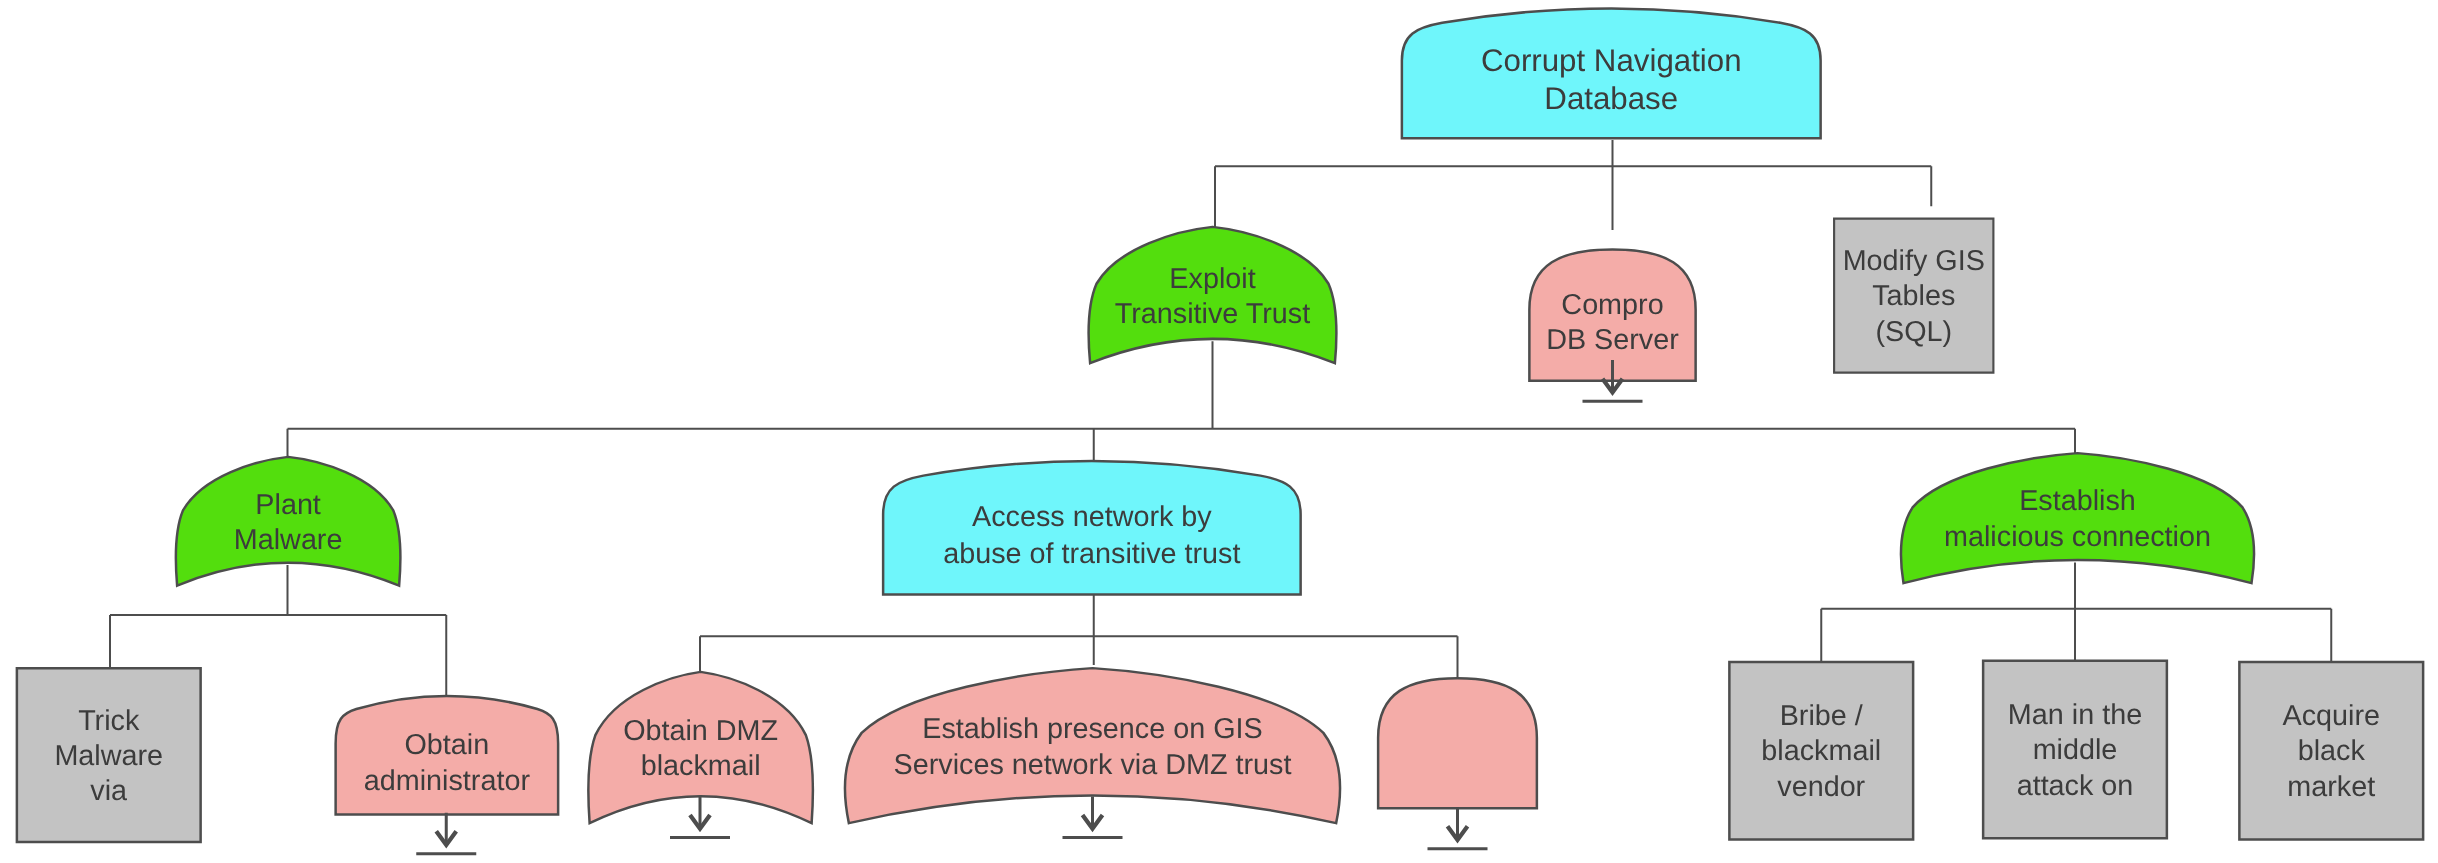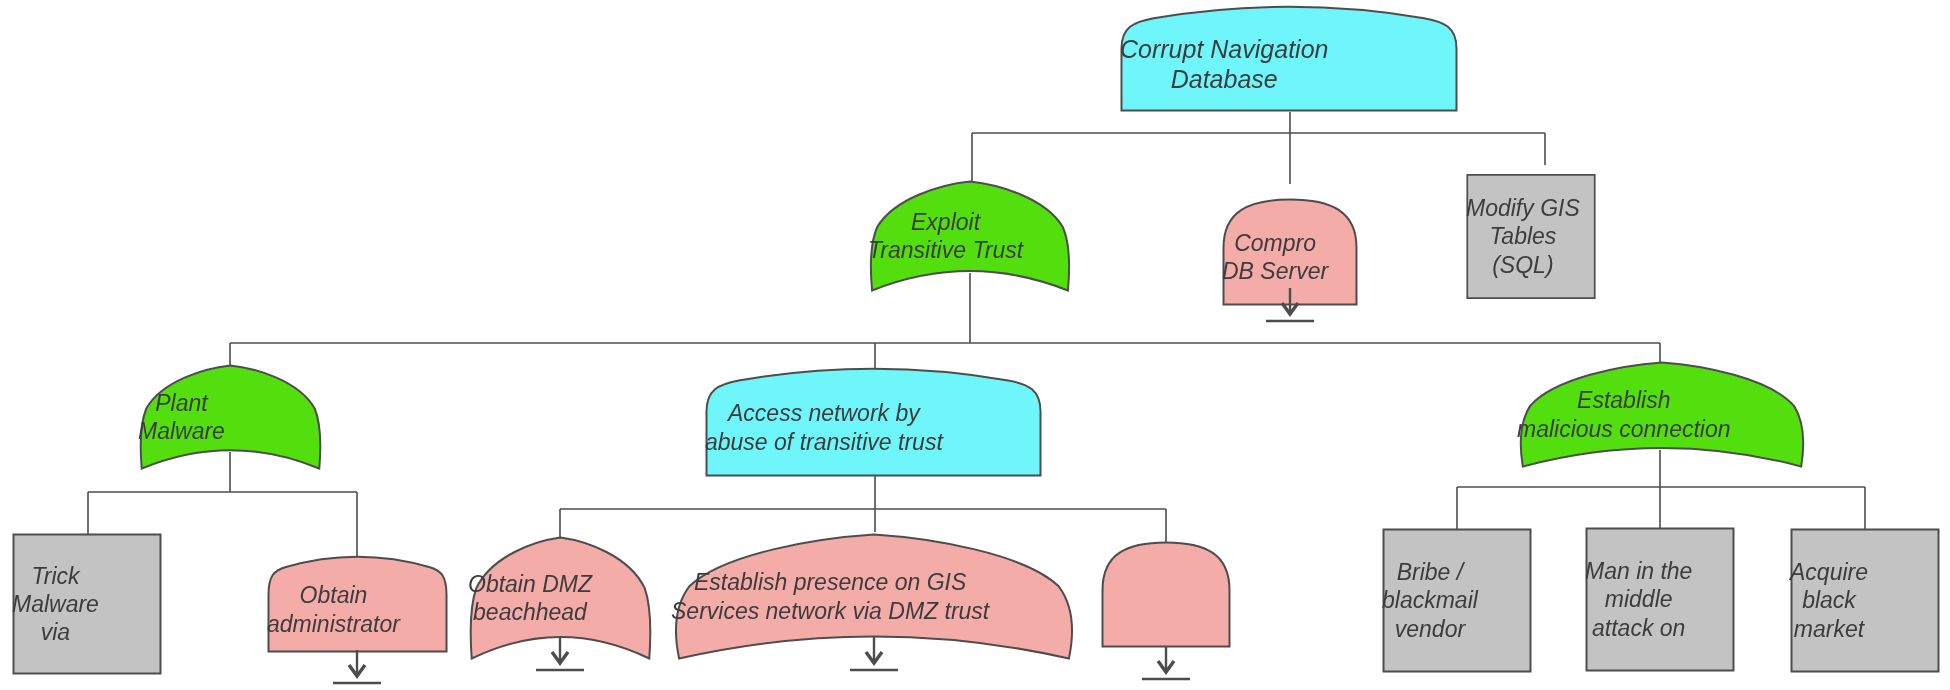--- a/index.html
+++ b/index.html
@@ -12,23 +12,22 @@
     position:relative;
     width:1950px;height:690px;
     background:var(--bg);
     font-family:"Liberation Sans", sans-serif;
     overflow:hidden;
   }
   svg.wires{position:absolute;left:0;top:0;}
   svg.wires path{stroke:var(--stroke);stroke-width:1.6;fill:none;}
   .node{
     position:absolute;
-    display:flex;align-items:center;
+    display:flex;align-items:center;justify-content:center;
     text-align:center;
-    font-style:italic;
   }
   .node svg.shape{position:absolute;left:0;top:0;width:100%;height:100%;overflow:visible;}
   .node .lbl{
     position:relative;z-index:1;
     white-space:pre-line;
     font-size:23px;line-height:1.22;
     color:var(--text);
   }
   .t-lg .lbl{font-size:25px;}
   .shape-arch .lbl, .shape-dome .lbl{margin-top:10px;}
@@ -122,21 +121,21 @@
       </svg>
     <span class="lbl">Obtain
 administrator</span>
   </div>
 
   <div class="node shape-or" style="left:468px;top:536px;width:185px;height:124px">
       <svg class="shape" viewBox="0 0 185 124">
         <path d="M 92.5 1.5 C 66.6 5 24.1 19.8 8.3 52.1 C 2.2 69.4 1.5 91.8 3.7 122.5 Q 92.5 79.4 181.3 122.5 C 183.5 91.8 182.8 69.4 176.7 52.1 C 161 19.8 118.4 5 92.5 1.5 Z" fill="#F4ACA8" stroke="#4D4D4D" stroke-width="2"></path>
       </svg>
     <span class="lbl">Obtain DMZ
-beachhead</span>
+blackmail</span>
   </div>
 
   <div class="node shape-or" style="left:671px;top:533px;width:406px;height:127px">
       <svg class="shape" viewBox="0 0 406 127">
         <path d="M 203 1.5 C 146.2 5.1 52.8 20.3 18.3 53.3 C 4.9 71.1 1.5 94 8.1 125.5 Q 203 81.3 397.9 125.5 C 404.5 94 401.1 71.1 387.7 53.3 C 353.2 20.3 259.8 5.1 203 1.5 Z" fill="#F4ACA8" stroke="#4D4D4D" stroke-width="2"></path>
       </svg>
     <span class="lbl">Establish presence on GIS
 Services network via DMZ trust</span>
   </div>
 

